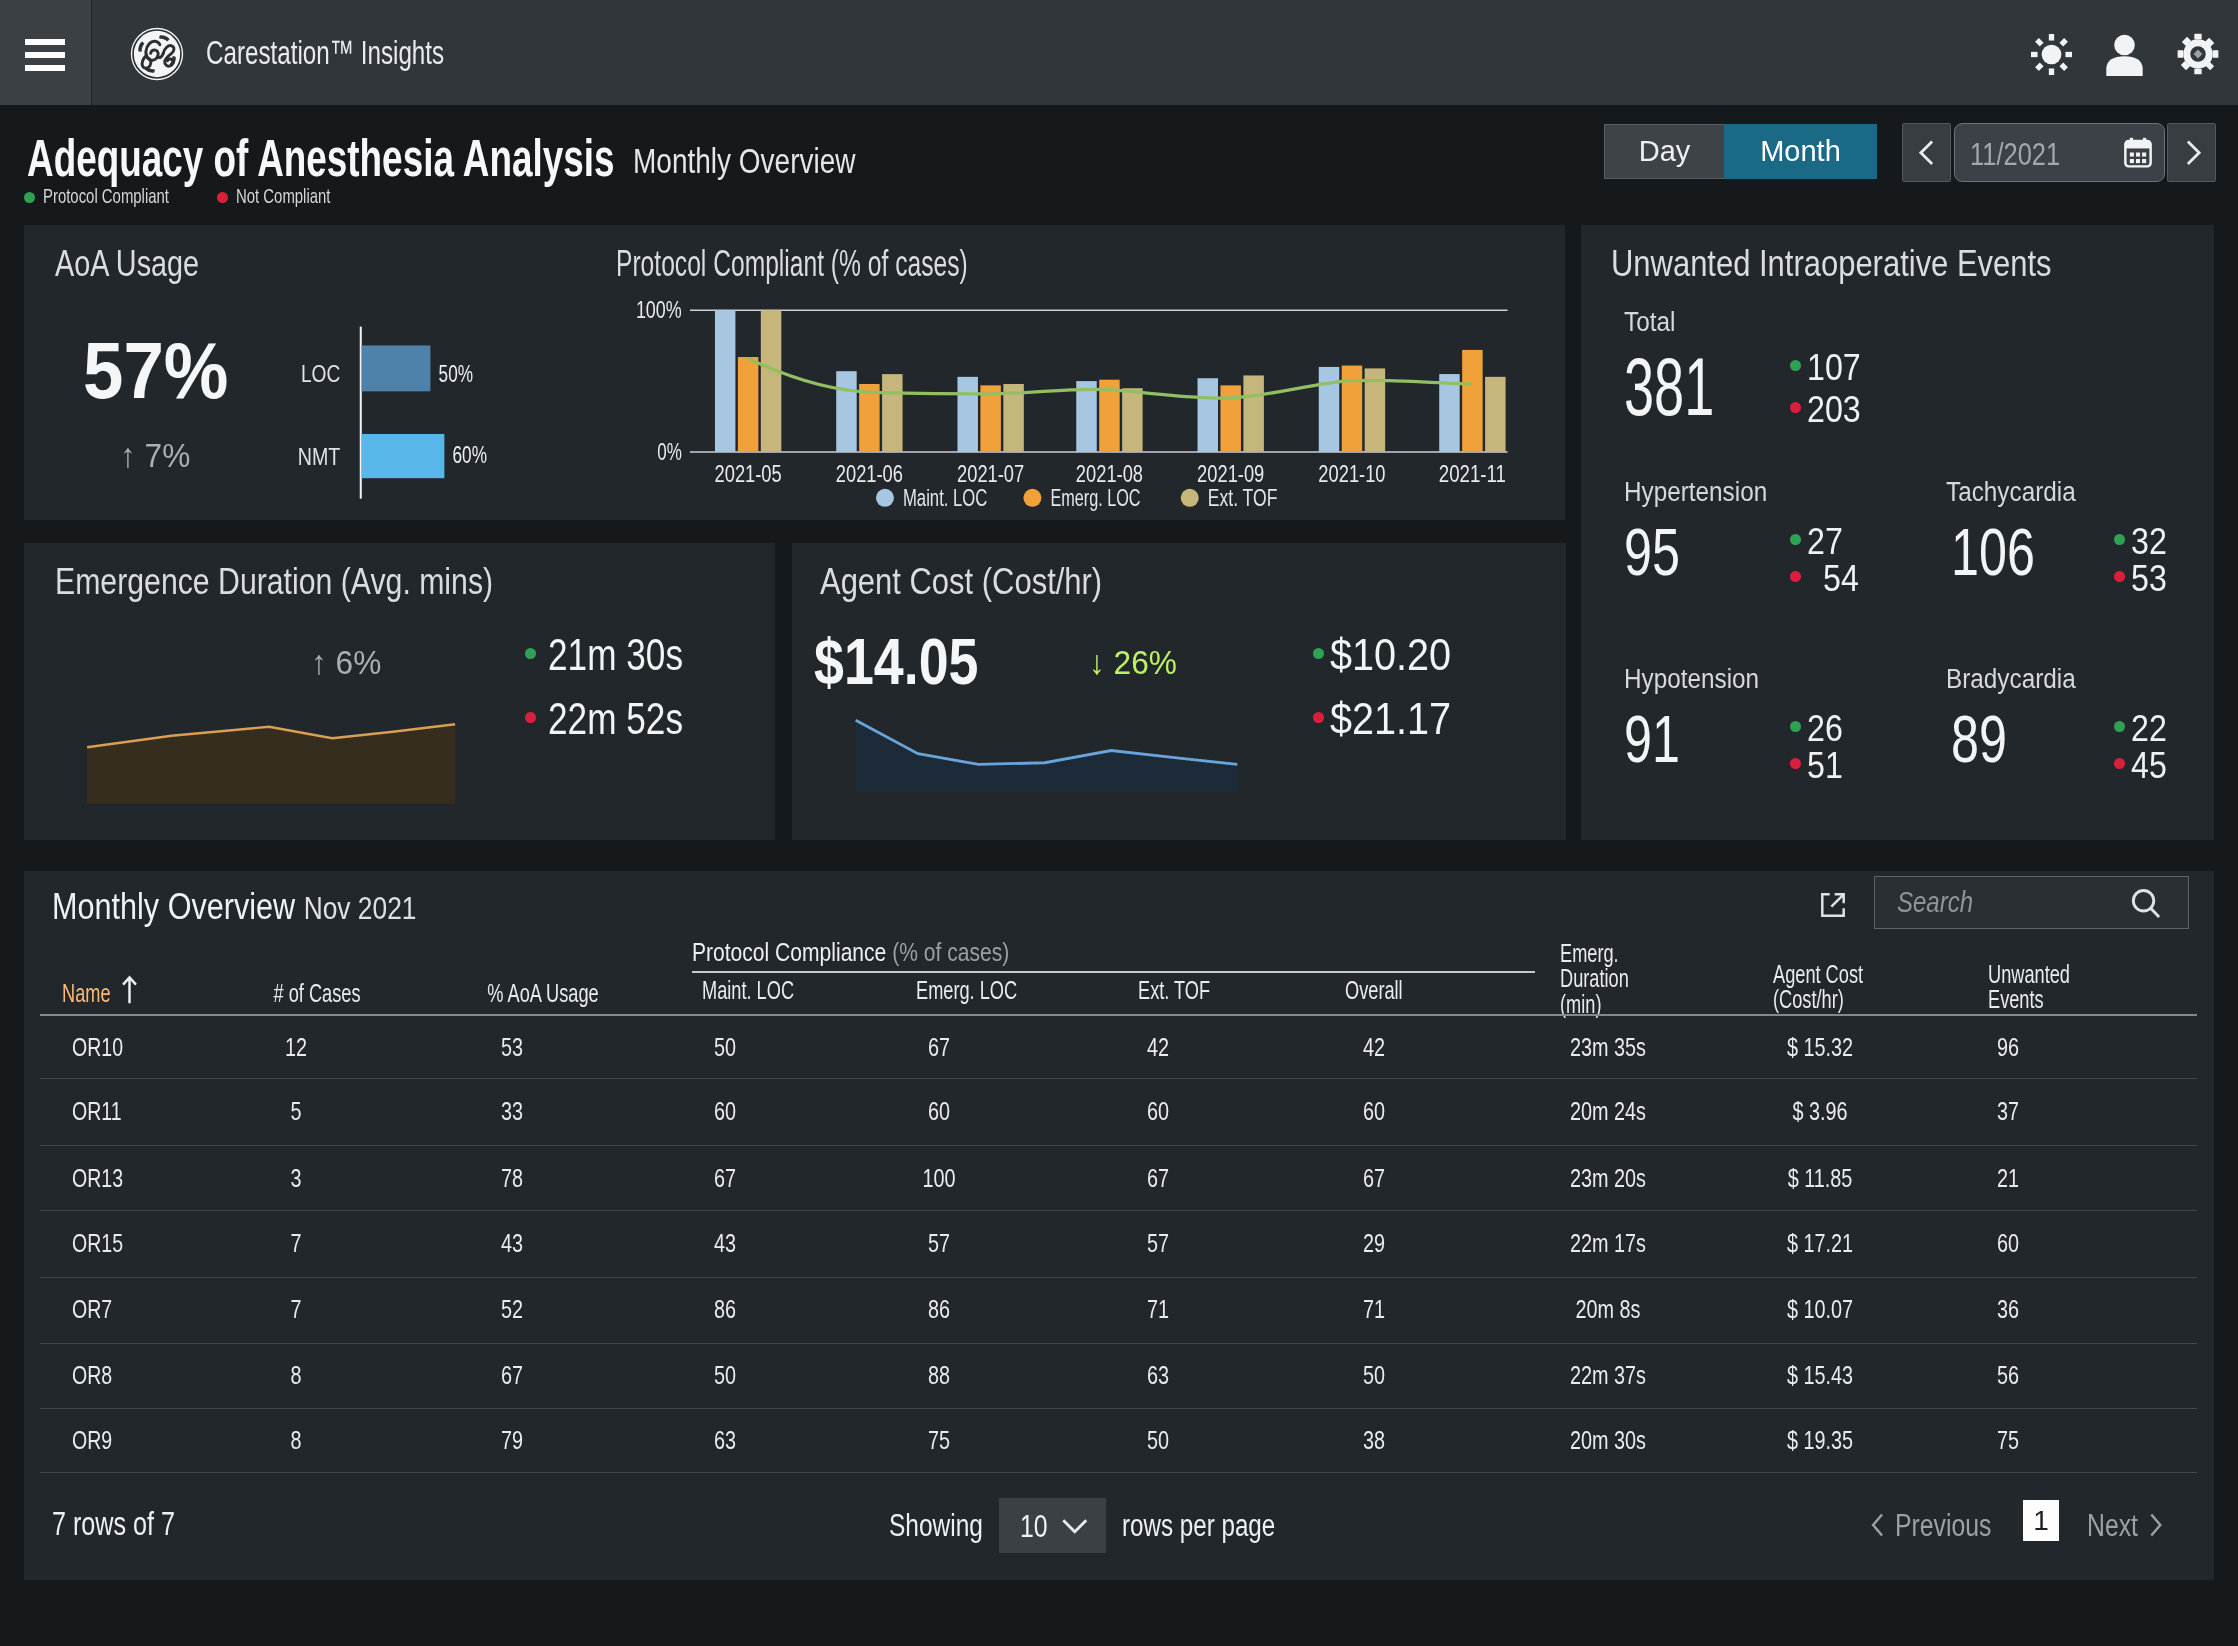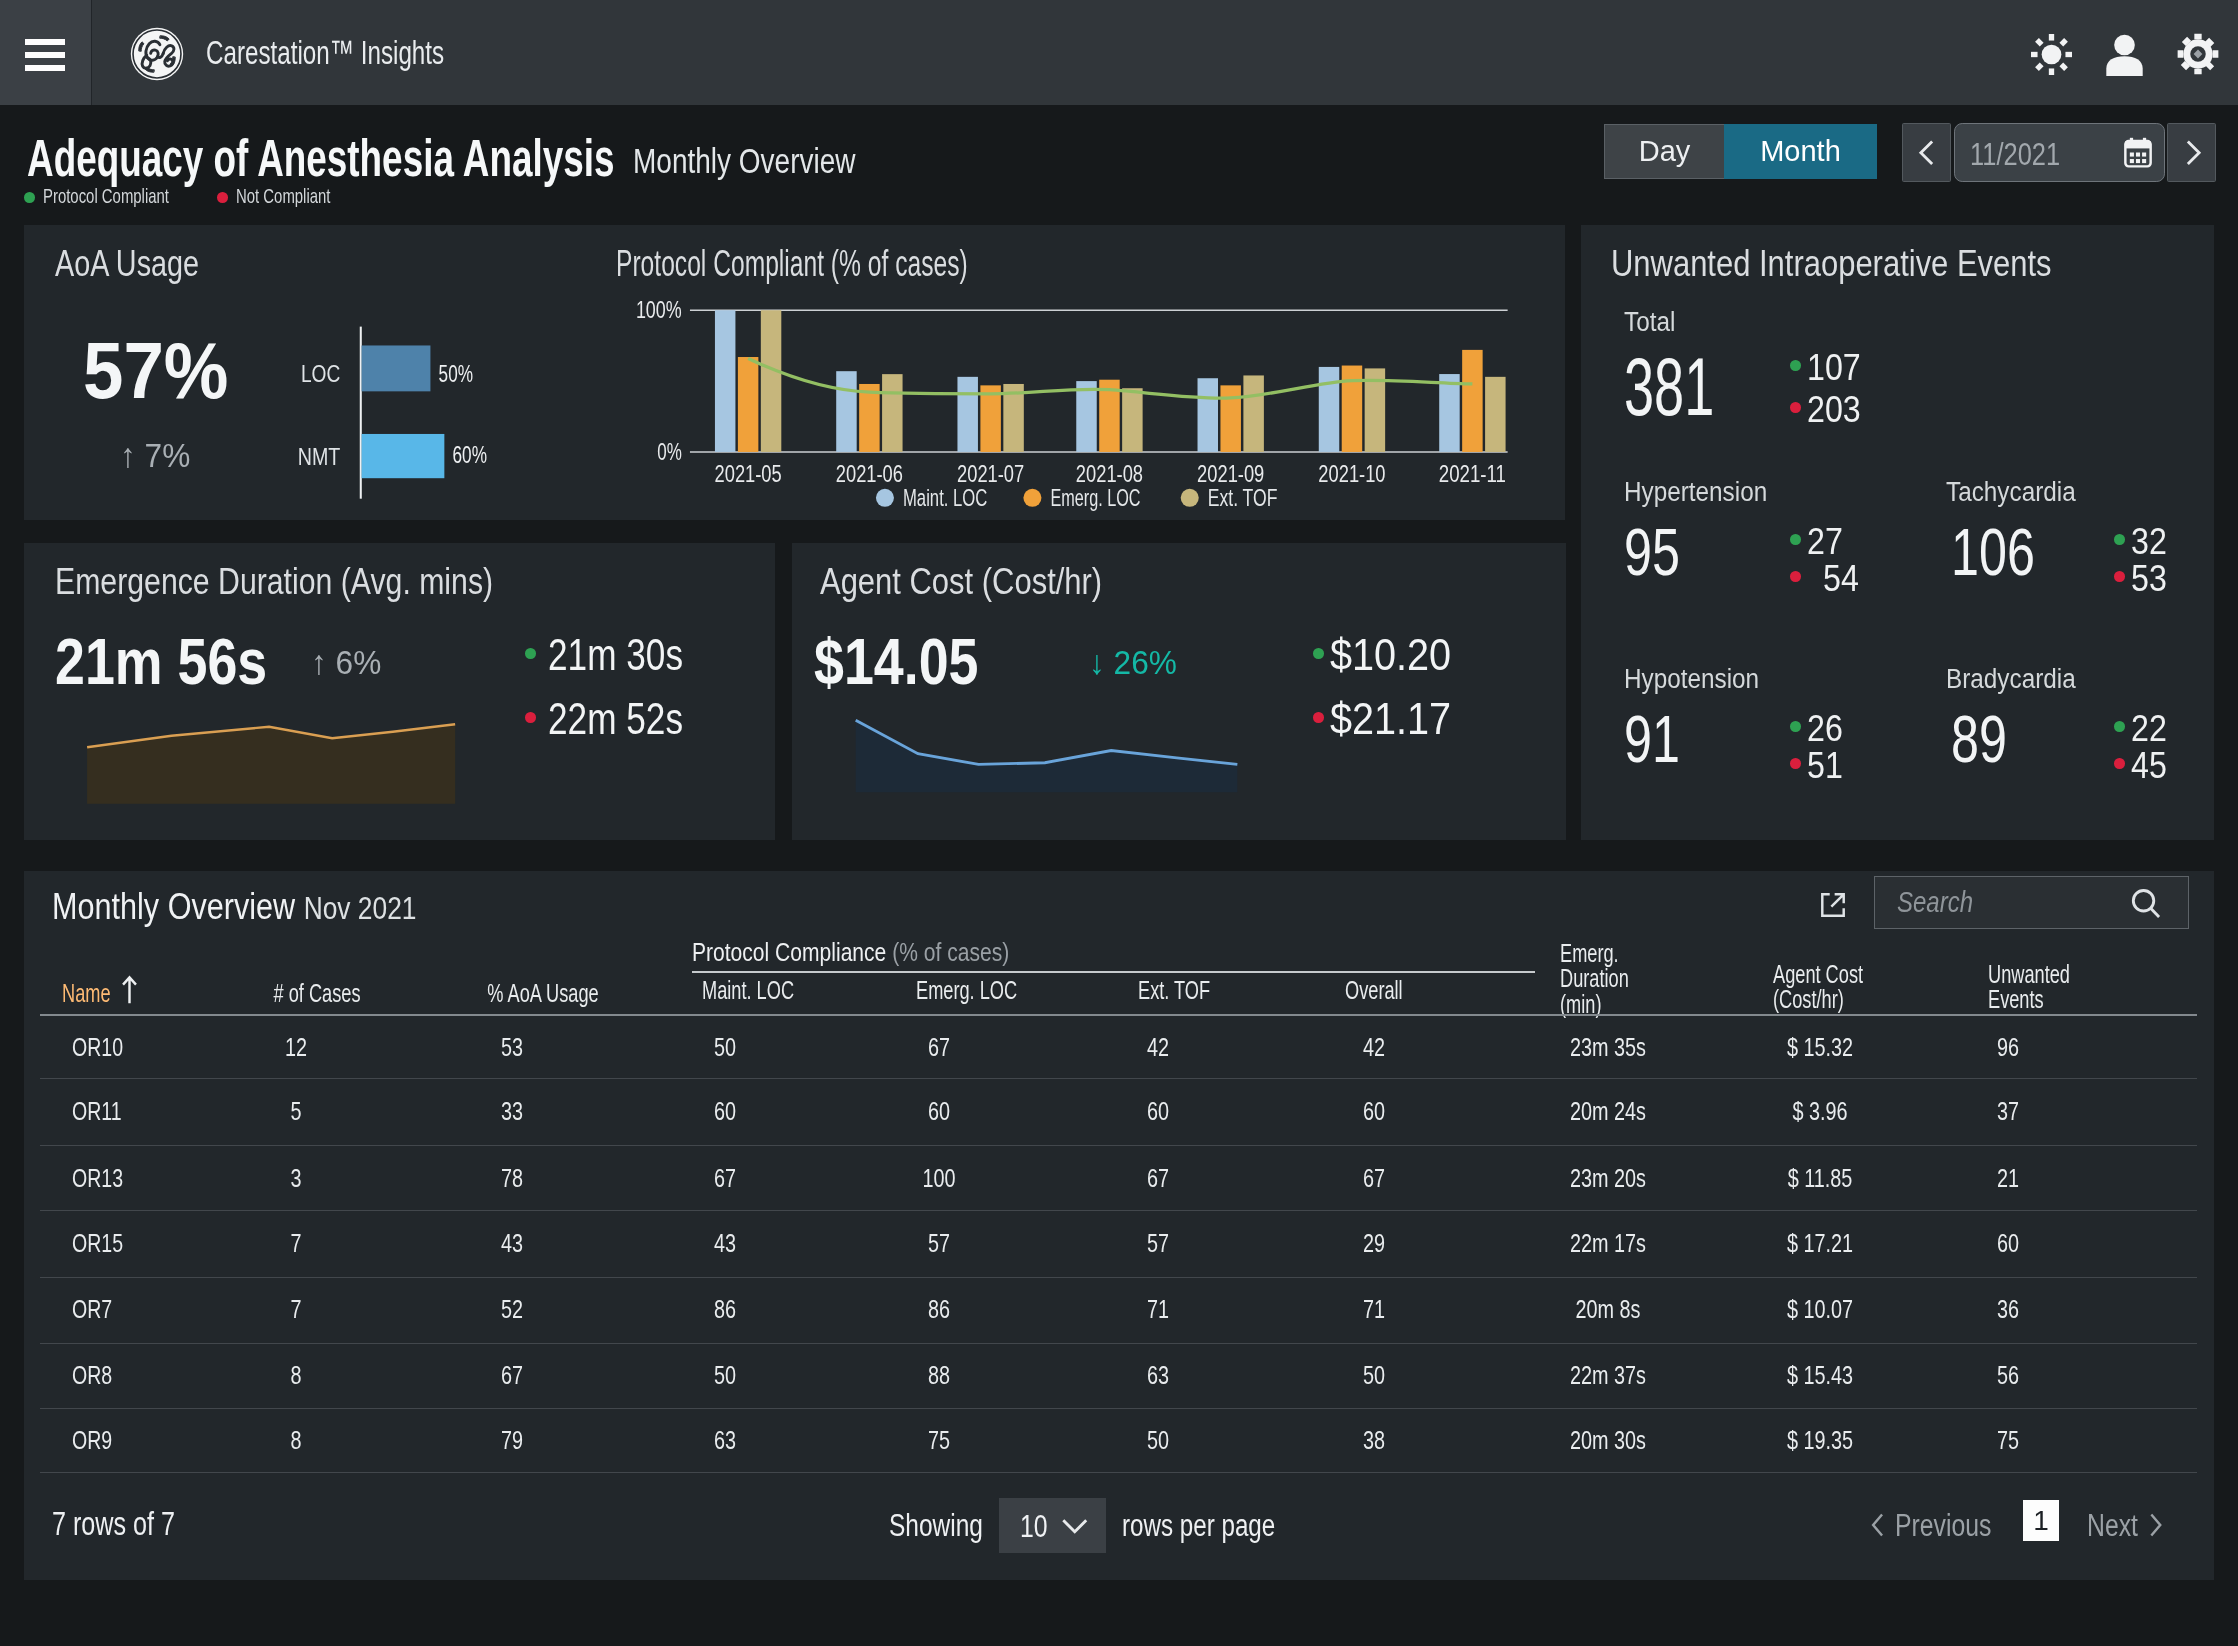--- a/index.html
+++ b/index.html
@@ -235,36 +235,35 @@
     <div class="ul" style="left:365px;top:439px;"><span class="sx">Bradycardia</span></div>
     <div class="un" style="left:370px;top:475px;"><span class="sx" style="transform:scaleX(.75);">89</span></div>
     <div class="dot gdot" style="left:533px;top:496px;width:10.7px;height:10.7px;"></div>
     <div class="uv" style="left:550px;top:483px;"><span class="sx" style="transform:scaleX(.87);">22</span></div>
     <div class="dot rdot" style="left:533px;top:533px;width:10.7px;height:10.7px;"></div>
     <div class="uv" style="left:550px;top:520px;"><span class="sx" style="transform:scaleX(.87);">45</span></div>
   </div>
 
   <div class="card" style="left:24px;top:543px;width:751px;height:297px;">
     <div class="ctitle" style="left:31px;top:18px;"><span class="sx" style="transform:scaleX(.84);">Emergence Duration (Avg. mins)</span></div>
-    <div class="big" style="left:31px;top:82px;font-size:64px;"><span class="sx" style="transform:scaleX(.84);">21m 56s</span></div>
     <div class="abs" style="left:287px;top:100px;font-size:34px;color:#a9afb4;"><span class="sx" style="transform:scaleX(.93);">↑ 6%</span></div>
     <svg class="abs" style="left:0;top:0;" width="759" height="297" viewBox="0 0 926 362">
       <path d="M77,249 L180,235 L299,224 L376,238 L450,230 L526,221 L526,318 L77,318 Z" fill="#37301e" fill-opacity="0.9"></path>
       <path d="M77,249 L180,235 L299,224 L376,238 L450,230 L526,221" fill="none" stroke="#da9f52" stroke-width="3"></path>
     </svg>
     <div class="dot gdot" style="left:501px;top:105px;width:10.7px;height:10.7px;"></div>
     <div class="lgv" style="left:524px;top:87px;"><span class="sx">21m 30s</span></div>
     <div class="dot rdot" style="left:501px;top:169px;width:10.7px;height:10.7px;"></div>
     <div class="lgv" style="left:524px;top:151px;"><span class="sx">22m 52s</span></div>
   </div>
 
   <div class="card" style="left:792px;top:543px;width:774px;height:297px;">
     <div class="ctitle" style="left:28px;top:18px;"><span class="sx" style="transform:scaleX(.86);">Agent Cost (Cost/hr)</span></div>
     <div class="big" style="left:22px;top:82px;font-size:64px;"><span class="sx" style="transform:scaleX(.84);">$14.05</span></div>
-    <div class="abs" style="left:297px;top:100px;font-size:34px;color:#14b8a6;"><span class="sx" style="transform:scaleX(.93);">↓ 26%</span></div>
+    <div class="abs" style="left:297px;top:100px;font-size:34px;color:#bef264;"><span class="sx" style="transform:scaleX(.93);">↓ 26%</span></div>
     <svg class="abs" style="left:8.2px;top:0;" width="715" height="297" viewBox="0 0 873 362">
       <path d="M68,216 L144,257 L218,270 L299,268 L380,253 L460,262 L534,270 L534,304 L68,304 Z" fill="#1d2a37"></path>
       <path d="M68,216 L144,257 L218,270 L299,268 L380,253 L460,262 L534,270" fill="none" stroke="#69a4da" stroke-width="3.5"></path>
     </svg>
     <div class="dot gdot" style="left:521px;top:105px;width:10.7px;height:10.7px;"></div>
     <div class="lgv" style="left:538px;top:87px;"><span class="sx" style="transform:scaleX(.9);">$10.20</span></div>
     <div class="dot rdot" style="left:521px;top:169px;width:10.7px;height:10.7px;"></div>
     <div class="lgv" style="left:538px;top:151px;"><span class="sx" style="transform:scaleX(.9);">$21.17</span></div>
   </div>
 

